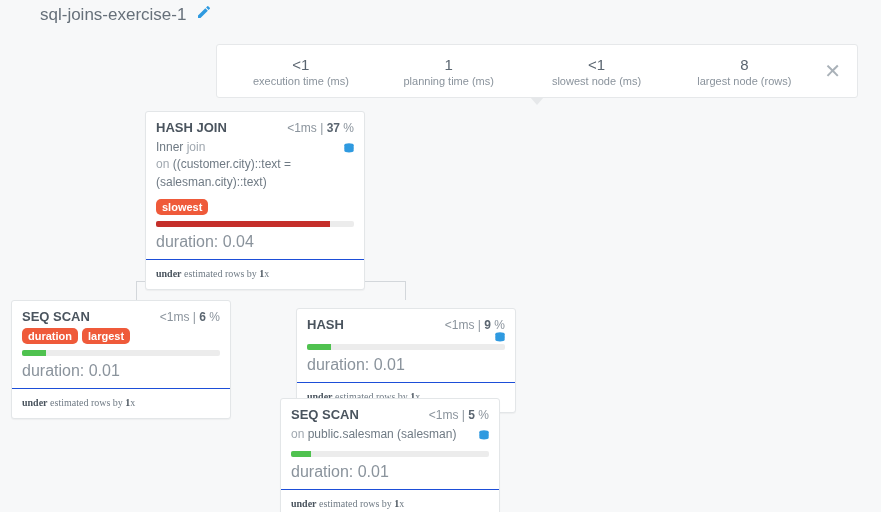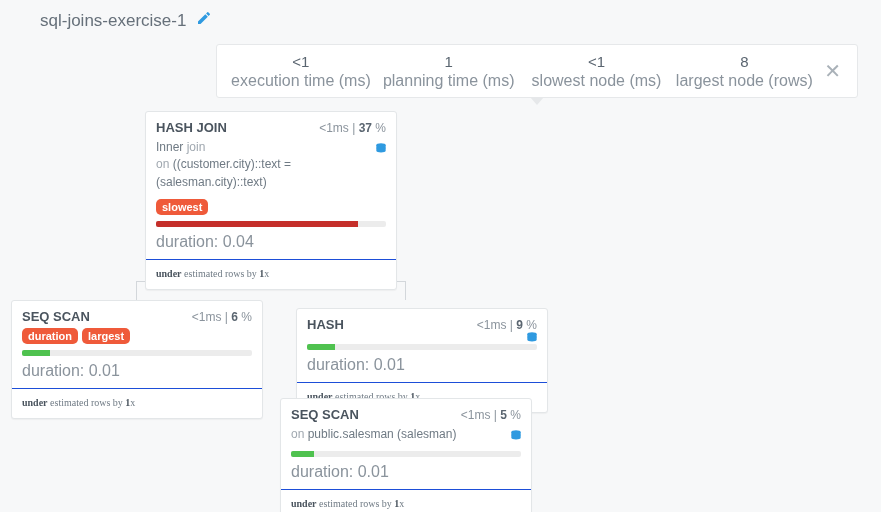--- a/index.html
+++ b/index.html
@@ -8,21 +8,21 @@
     background: #f7f8f9;
     color: #5a6570;
     font-size: 13px;
     width: 881px;
     height: 512px;
     position: relative;
     overflow: hidden;
   }
   .title-row {
     position: absolute;
-    top: 10px;
+    top: 4px;
     left: 40px;
     font-size: 17px;
     color: #66707a;
     display: flex;
     align-items: center;
     gap: 10px;
   }
   .edit-icon svg { width: 16px; height: 16px; fill: #2f9ae0; }
   .stats-bar {
     position: absolute;
@@ -39,21 +39,21 @@
   }
   .stat {
     flex: 1;
     text-align: center;
   }
   .stat-val {
     font-size: 15px;
     color: #5a6570;
   }
   .stat-lbl {
-    font-size: 16px;
+    font-size: 11px;
     color: #8a939c;
     margin-top: 2px;
   }
   .close-x {
     color: #a9b1b8;
     font-size: 20px;
     padding: 0 6px;
     cursor: pointer;
   }
   .canvas {
@@ -64,21 +64,21 @@
     position: absolute;
     border: 1px solid #d3d7db;
     background: transparent;
   }
   .node {
     position: absolute;
     background: #fff;
     border: 1px solid #e3e6e8;
     border-radius: 3px;
     box-shadow: 0 1px 1px rgba(0,0,0,0.04);
-    width: 252px;
+    width: 220px;
   }
   .node .head {
     display: flex;
     justify-content: space-between;
     align-items: baseline;
     padding: 8px 10px 4px 10px;
   }
   .node .op {
     font-weight: 700;
     font-size: 13px;

